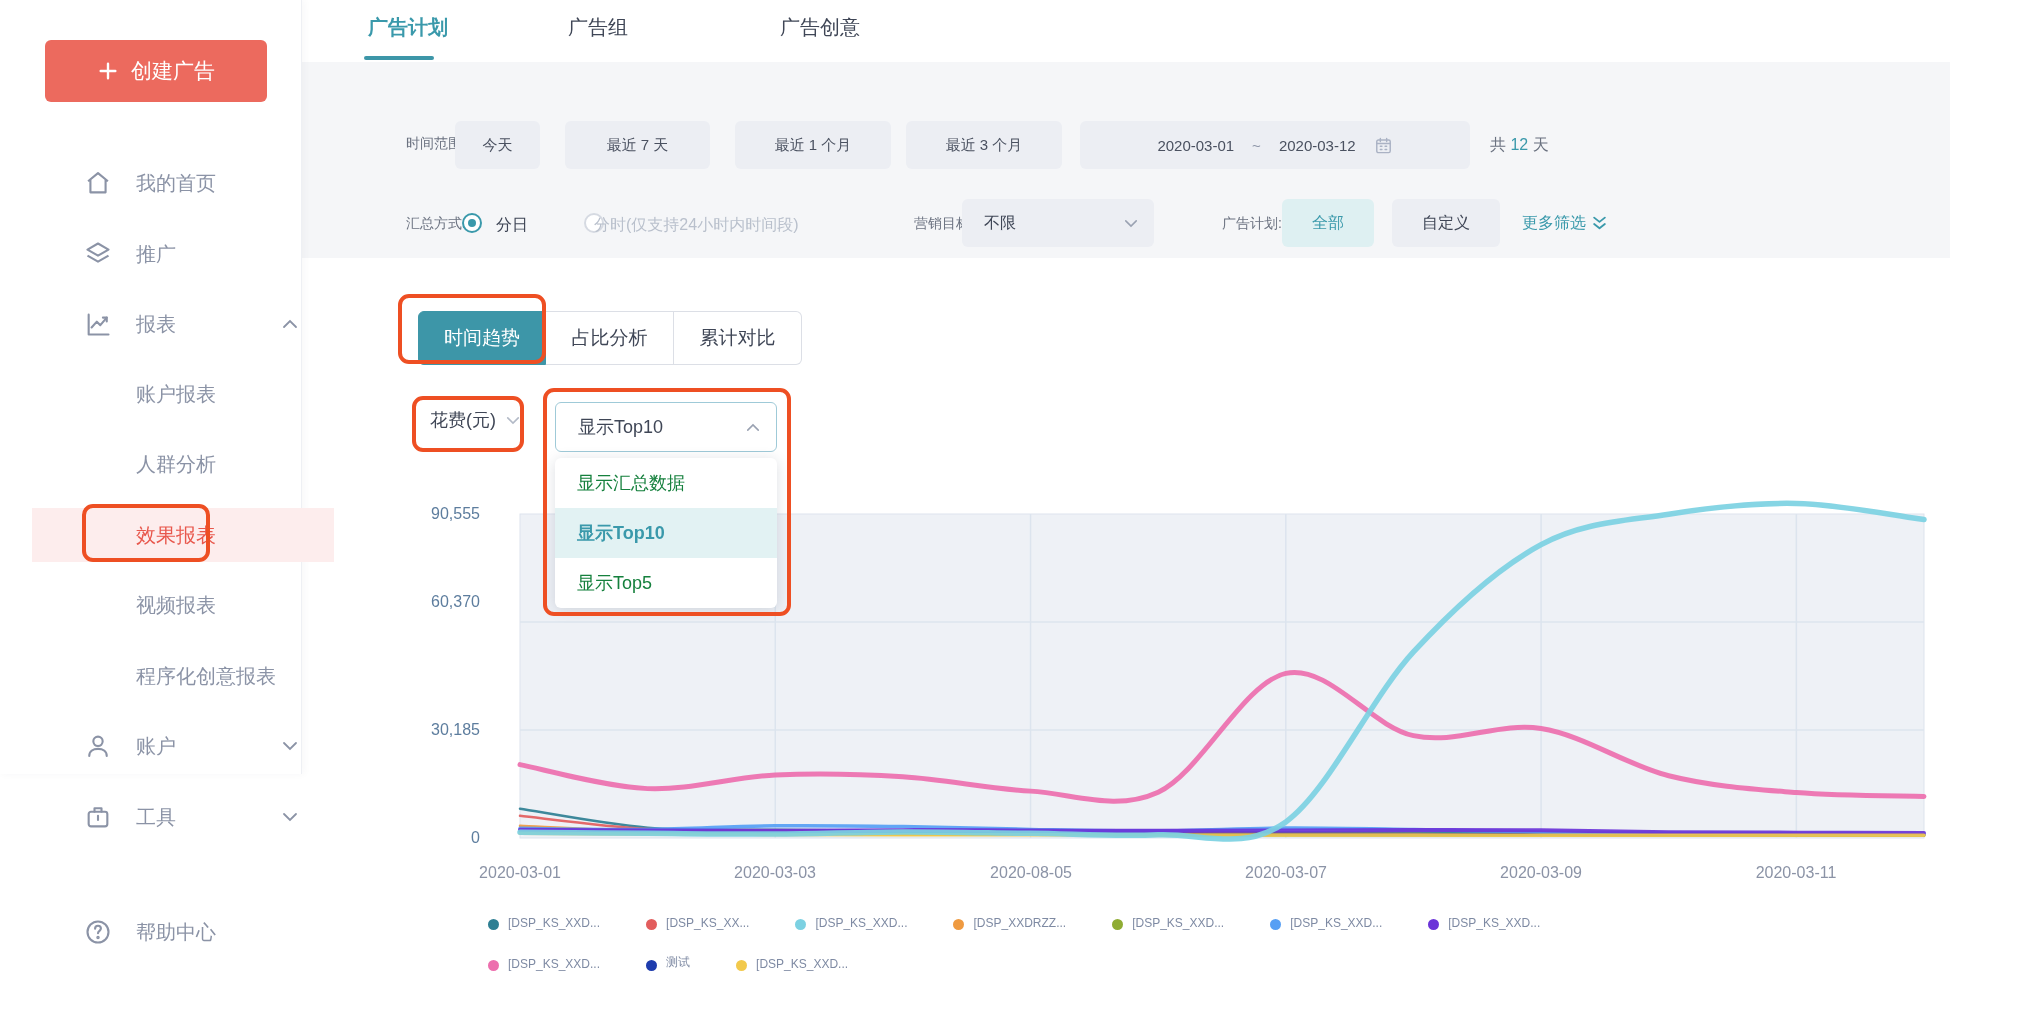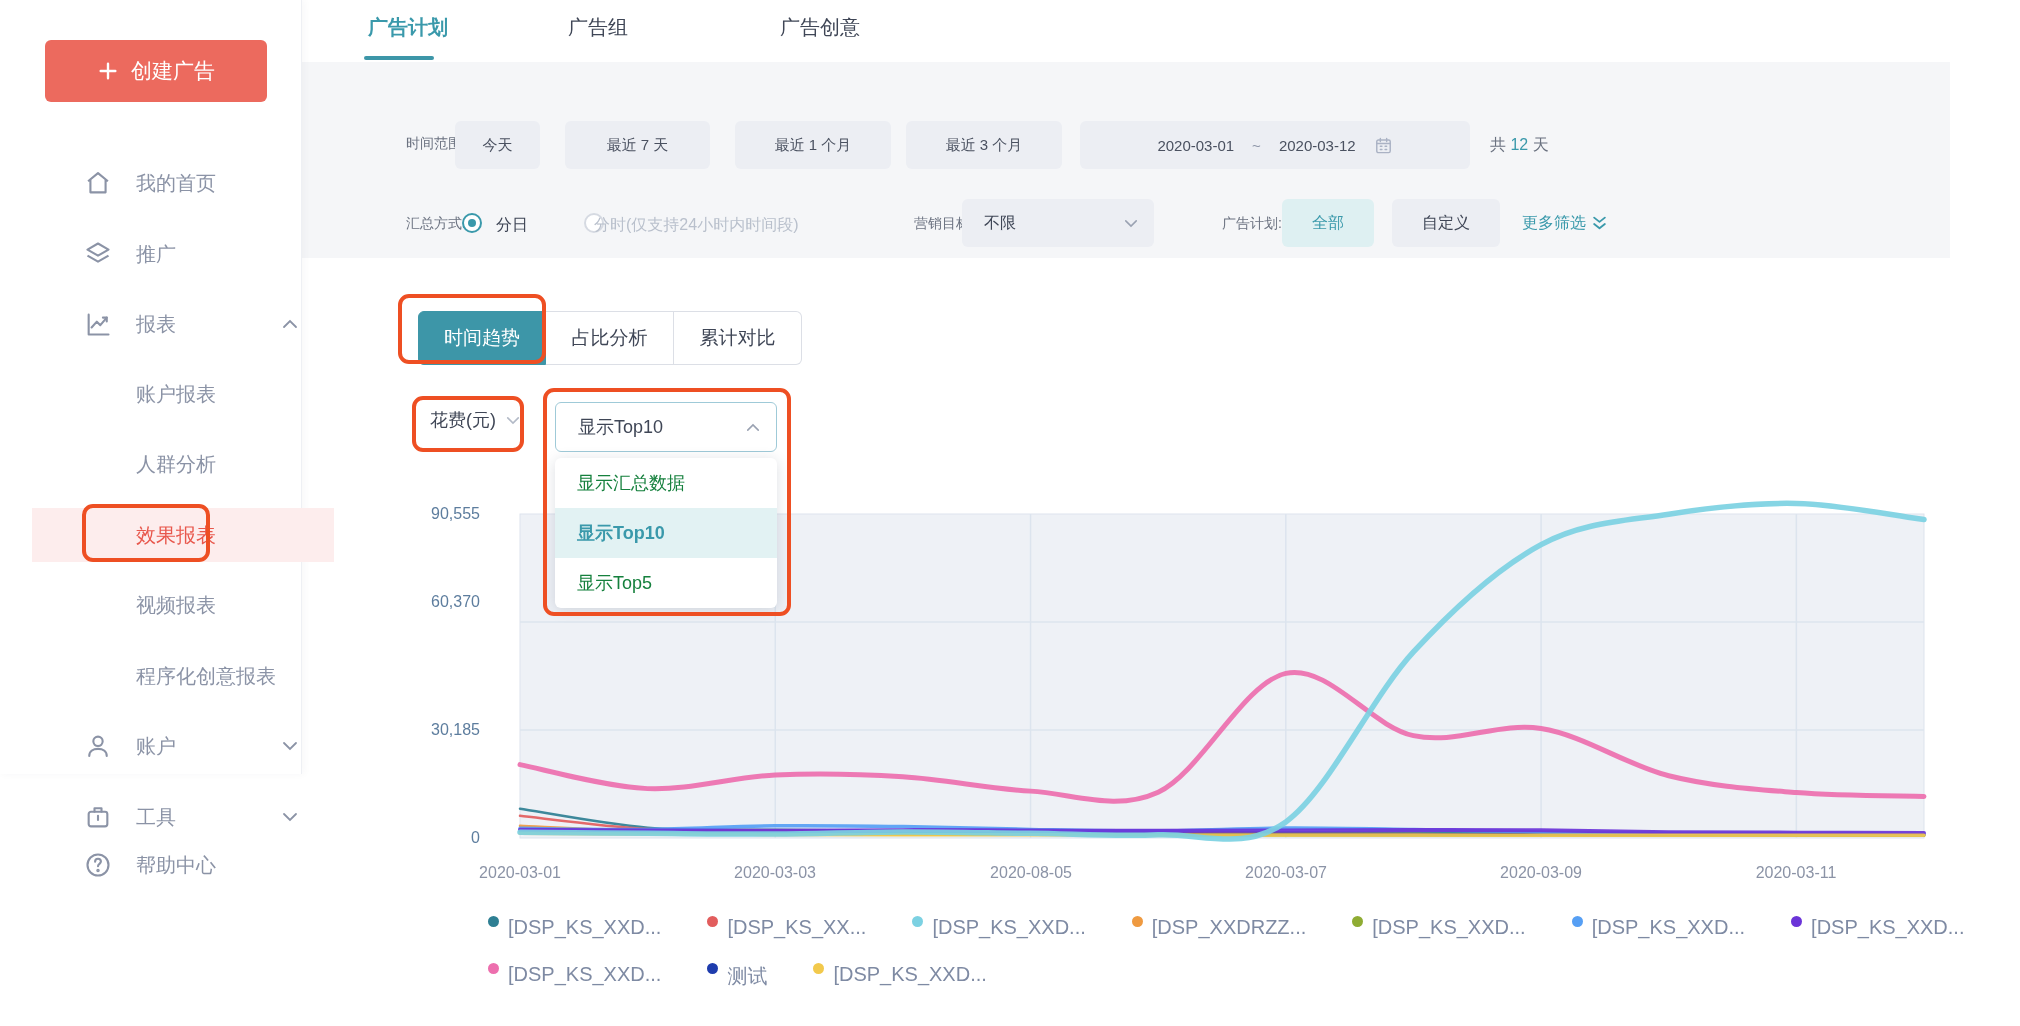--- a/index.html
+++ b/index.html
@@ -65,21 +65,21 @@
   .dropdown-menu { position:absolute; left:555px; top:458px; width:222px; background:#fff; border-radius:6px;
     box-shadow:0 2px 14px rgba(30,40,70,.15); z-index:8; overflow:hidden; }
   .dd-item { height:50px; display:flex; align-items:center; padding-left:22px; font-size:18px; color:#15803d; cursor:pointer; }
   .dd-item.selected { background:#e2f2f3; color:#3a99ab; font-weight:bold; }
 
   
   .ytick { position:absolute; left:380px; width:100px; text-align:right; font-size:16px; color:#5d7d9e; transform:translateY(-50%); }
   .xtick { position:absolute; width:170px; text-align:center; top:864px; font-size:16px; color:#8b93a6; }
   .legend { position:absolute; left:488px; top:916px; width:1460px; display:flex; flex-direction:column; gap:24px; }
   .legend-row { display:flex; gap:46px; }
-  .legend-item { display:flex; align-items:flex-start; gap:9px; font-size:20px; color:#7e8aa3; cursor:pointer; white-space:nowrap; }
+  .legend-item { display:flex; align-items:flex-end; gap:9px; font-size:12px; color:#7e8aa3; cursor:pointer; white-space:nowrap; }
   .legend-dot { width:11px; height:11px; border-radius:50%; flex:0 0 auto; }
 
   
   .annot { position:absolute; border:4px solid #ee4f23; border-radius:11px; pointer-events:none; z-index:9; }
 </style>
 </head>
 <body>
 
 
 
@@ -150,21 +150,21 @@
     <svg class="nico" viewBox="0 0 24 24" fill="none" stroke="#8b93a6" stroke-width="1.8" stroke-linecap="round" stroke-linejoin="round">
         <rect x="4" y="7.5" width="16" height="12.5" rx="2"></rect>
         <path d="M9 7.5V4.5h6v3M12 11v3.5"></path>
       </svg>
     <span class="nlabel">工具</span>
     <svg class="nchev" viewBox="0 0 16 10" fill="none" stroke="#8b93a6" stroke-width="1.8" stroke-linecap="round">
         <path d="M2 2l6 6 6-6"></path>
       </svg>
   </div>
 
-  <div class="nav-item" style="top:838px">
+  <div class="nav-item" style="top:905px">
     <svg class="nico" viewBox="0 0 24 24" fill="none" stroke="#8b93a6" stroke-width="1.8" stroke-linecap="round">
         <circle cx="12" cy="12" r="9"></circle>
         <path d="M9.5 9.2c0-1.5 1.1-2.5 2.5-2.5s2.5 1 2.5 2.4c0 1.8-2.5 2-2.5 3.9"></path>
         <circle cx="12" cy="16.8" r="0.6" fill="#8b93a6"></circle>
       </svg>
     <span class="nlabel">帮助中心</span>
   </div>
 </div>
 
 

